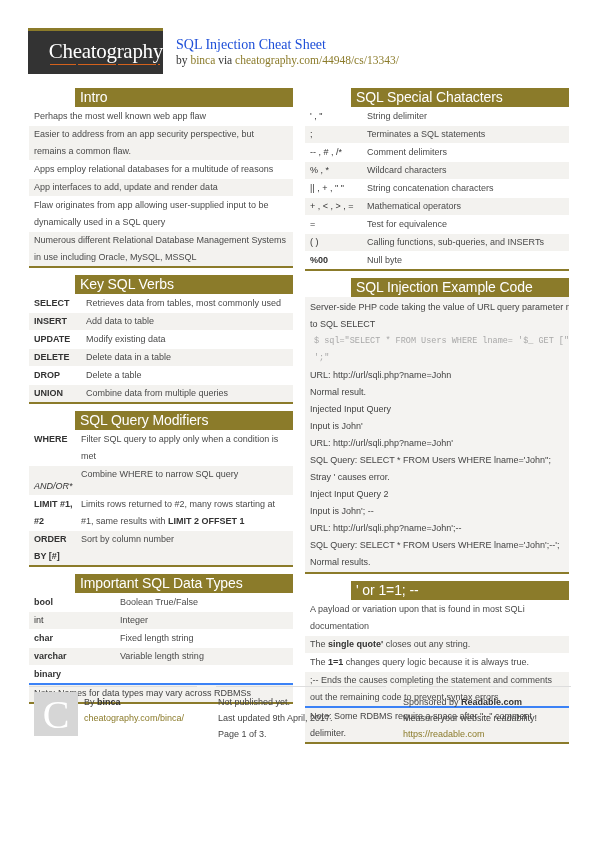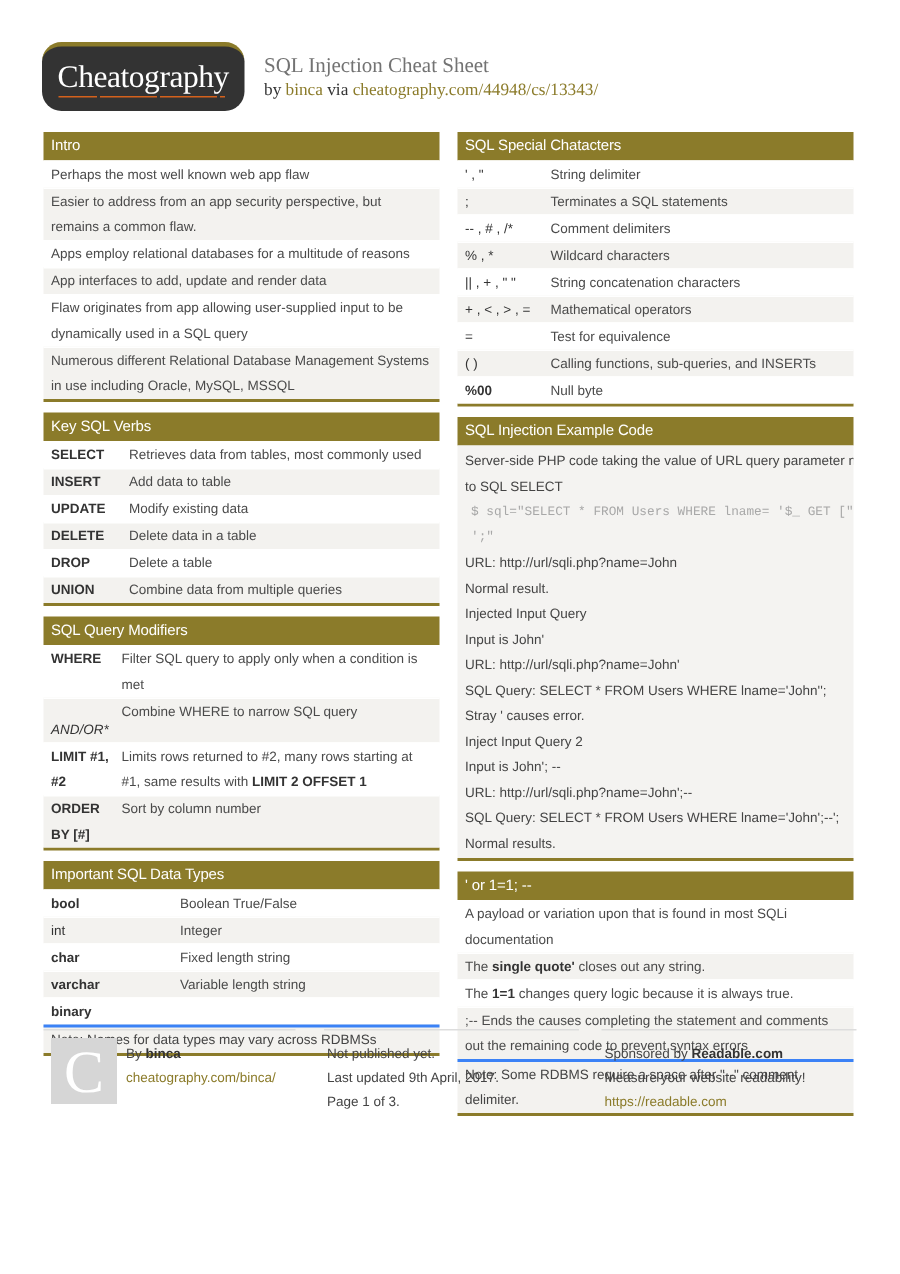--- a/index.html
+++ b/index.html
@@ -3,43 +3,43 @@
 <meta charset="utf-8">
 <style>
   html, body { margin:0; padding:0; }
   body {
     width:600px; height:849px; background:#ffffff; position:relative; overflow:hidden;
     font-family:"Liberation Sans", sans-serif; color:#444;
   }
   .logo {
     position:absolute; left:28px; top:28px; width:135px; height:46px;
     background:#333333; border-top:3px solid #8b7b2a; box-sizing:border-box;
-    display:flex; align-items:center; justify-content:center;border-radius:13px;
+    display:flex; align-items:center; justify-content:flex-end;
   }
   .logo-text {
     font-family:"Liberation Serif", serif; color:#ffffff; font-size:21px; letter-spacing:-0.3px;
     position:relative; padding-bottom:2px;
   }
   .logo-text::after {
     content:""; position:absolute; left:1px; right:3px; bottom:1px; height:1px;
     background:repeating-linear-gradient(90deg,#d4611c 0 26px,transparent 26px 28px,#d4611c 28px 40px);
   }
   .title-block { position:absolute; left:176px; top:37px; font-family:"Liberation Serif", serif; }
-  .sheet-title { color:#737373; font-size:14px; line-height:16px; }
+  .sheet-title { color:#1d4ed8; font-size:14px; line-height:16px; }
   .sheet-by { font-size:11.5px; line-height:14px; color:#333; }
   .sheet-by .gold { color:#8b7b2a; }
 
   .col { position:absolute; top:88px; width:264px; }
   .col.left { left:29px; }
   .col.right { left:305px; }
 
   .section { margin-bottom:7px; border-bottom:2px solid #8b7b2a; }
   .sec-head {
-    background:#8b7b2a; color:#fff; font-size:10px; height:19px; line-height:19px;
-    padding-left:5px; letter-spacing:-0.1px;
+    background:#8b7b2a; color:#fff; font-size:14px; height:19px; line-height:19px;
+    padding-left:5px; letter-spacing:-0.1px;margin-left:46px;
   }
   .row {
     font-size:9px; line-height:17px; padding:0 5px; color:#4a4a4a;
     border-top:1px solid #fff; display:flex;
   }
   .row:nth-child(even) { background:#f3f2ef; }
   .row:nth-child(odd) { background:#ffffff; }
   .k { font-weight:bold; color:#333; flex:0 0 auto; }
   .verbs .k { width:52px; }
   .mods .k { width:47px; }

